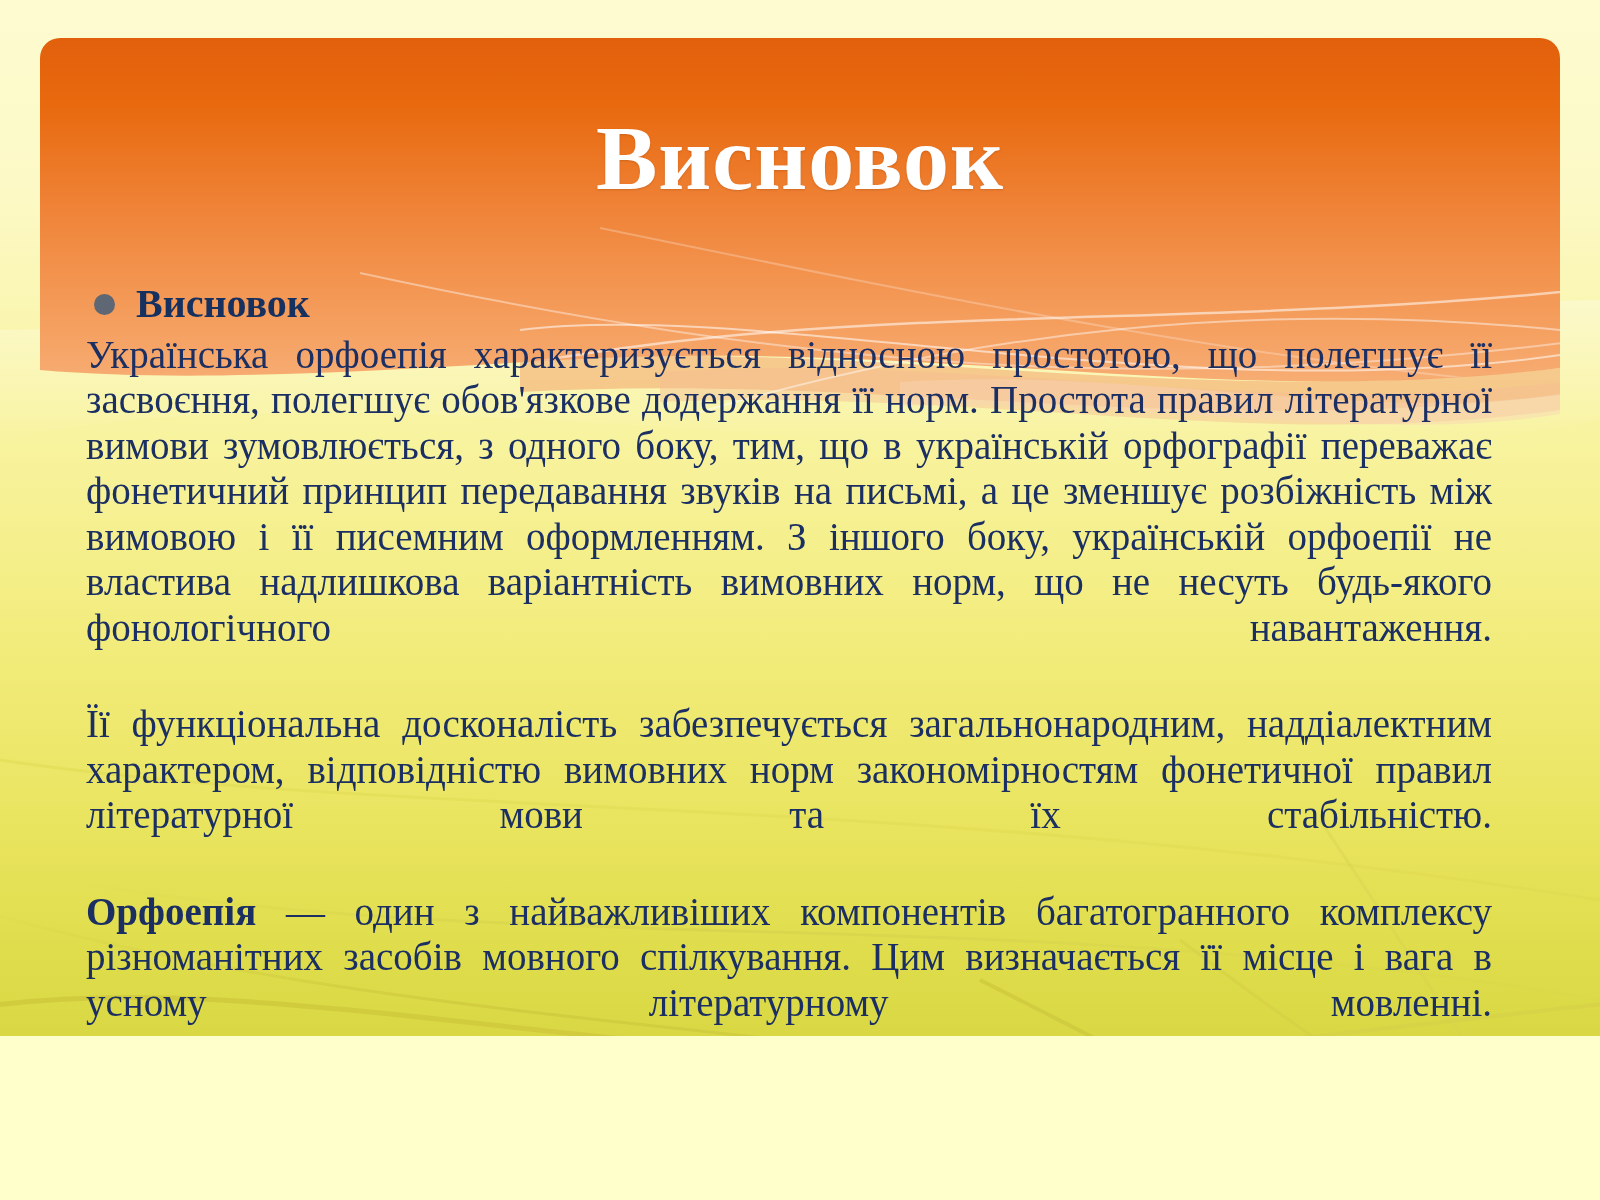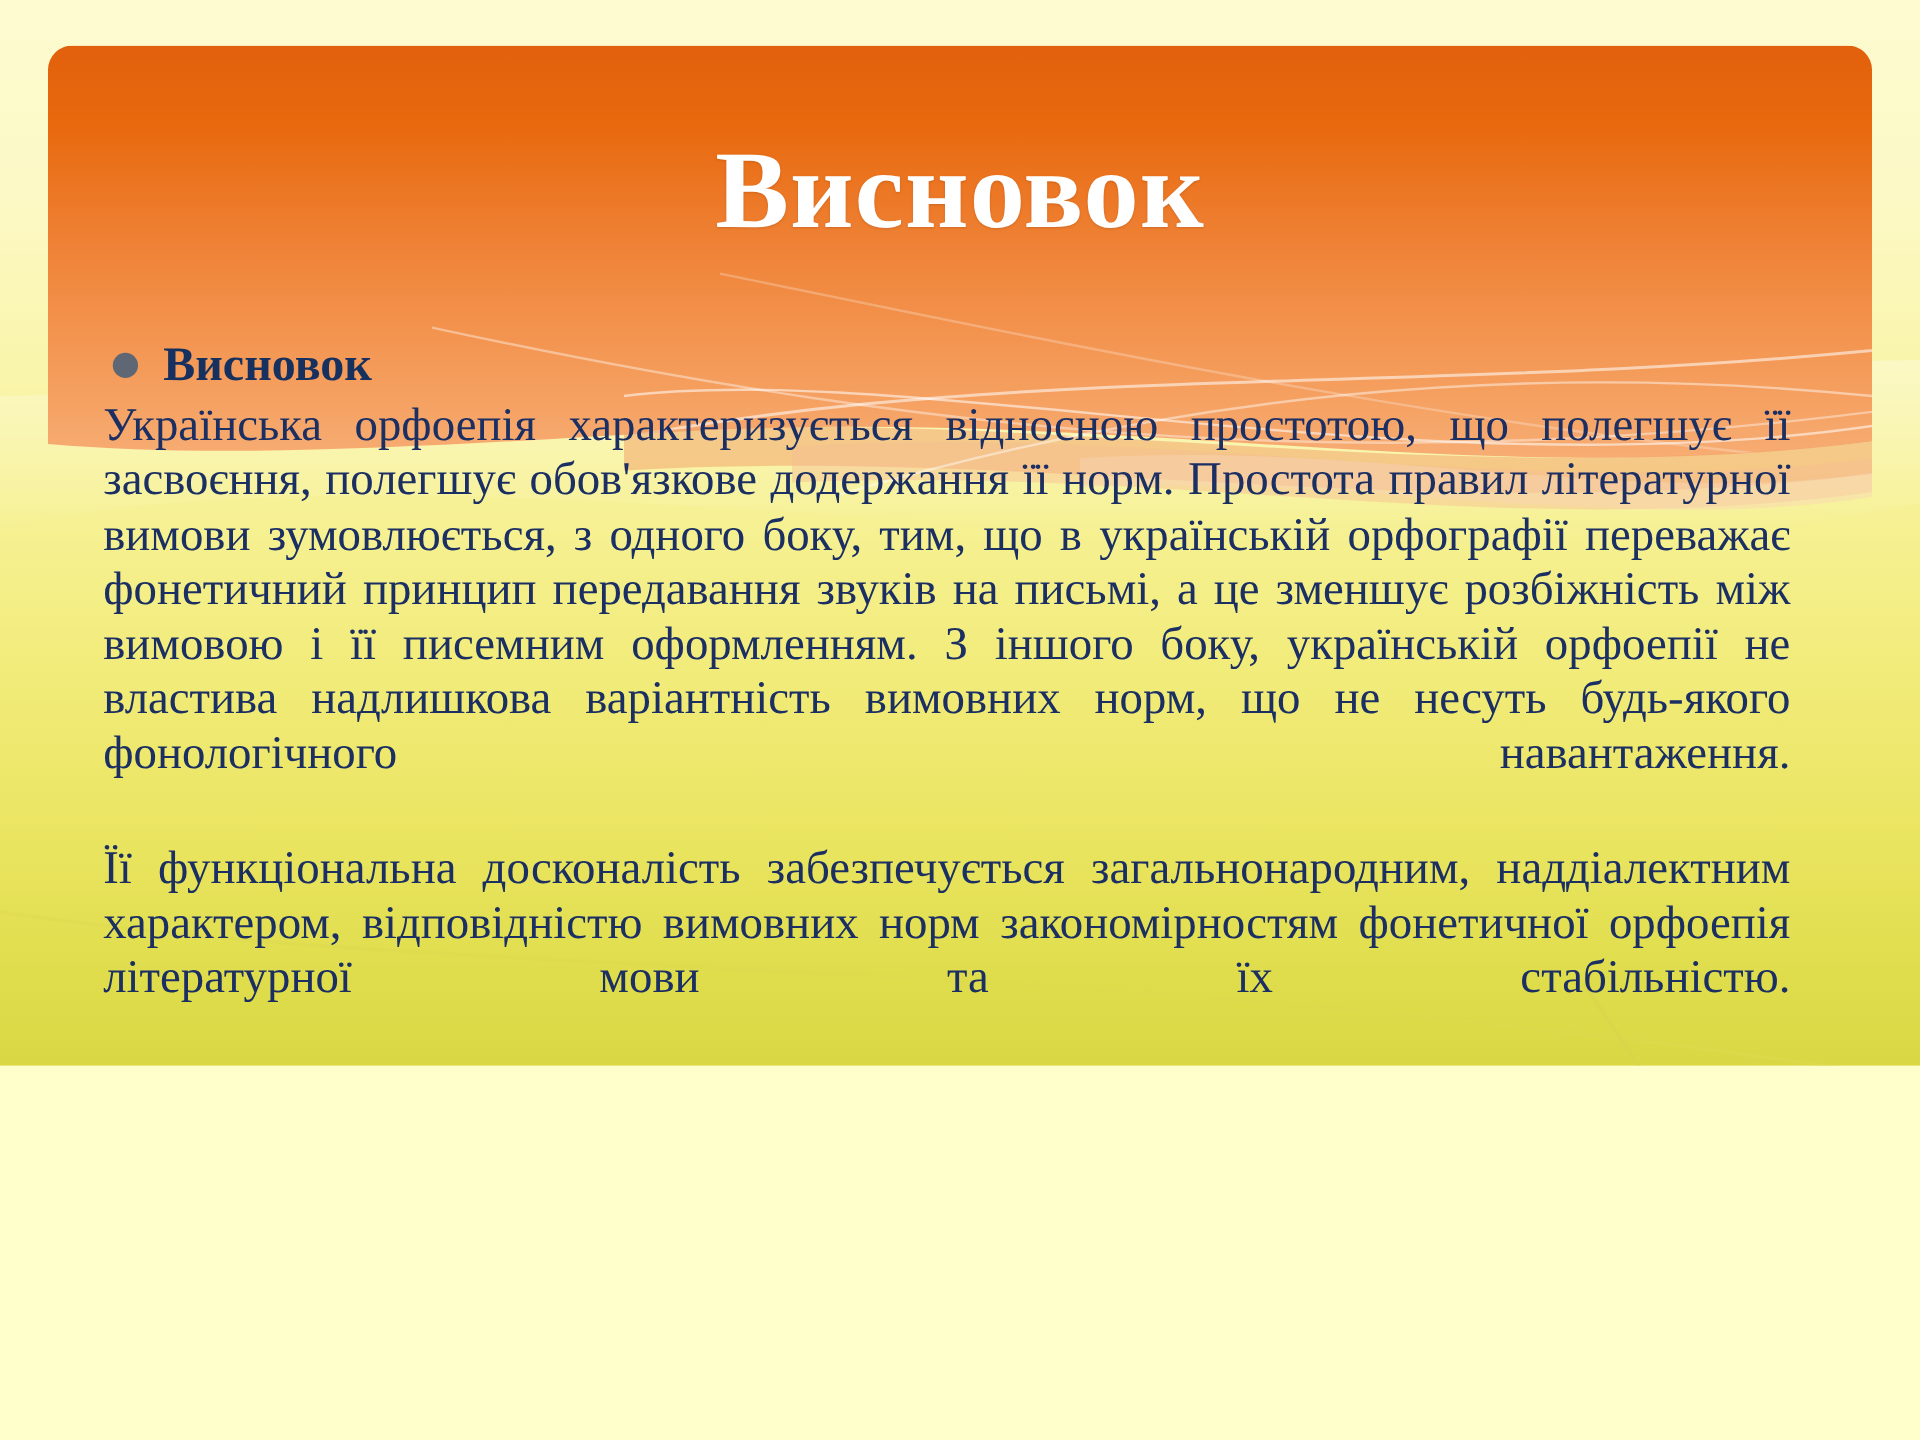--- a/index.html
+++ b/index.html
@@ -11,21 +11,21 @@
     width: 1600px;
     height: 1200px;
     overflow: hidden;
     font-family: "Liberation Serif", "DejaVu Serif", serif;
     background: #ffffcc;
   }
 
   .slide {
     position: relative;
     width: 1600px;
-    height: 888px;
+    height: 1036px;
     overflow: hidden;
     
     background: linear-gradient(to bottom,
         #fdfbd0 0%,
         #fcf9c6 18%,
         #f8f39f 42%,
         #f2ec7c 62%,
         #e9e45e 80%,
         #dedc4a 93%,
         #d9d844 100%);
@@ -195,17 +195,18 @@
 
   <div class="content">
 
     <div class="bullet-row">
       <span class="bullet-dot"></span>
       <span class="bullet-label">Висновок</span>
     </div>
 
     <p class="para">Українська орфоепія характеризується відносною простотою, що полегшує її засвоєння, полегшує обов'язкове додержання її норм. Простота правил літературної вимови зумовлюється, з одного боку, тим, що в українській орфографії переважає фонетичний принцип передавання звуків на письмі, а це зменшує розбіжність між вимовою і її писемним оформленням. З іншого боку, українській орфоепії не властива надлишкова варіантність вимовних норм, що не несуть будь-якого фонологічного навантаження.</p>
 
-    <p class="para">Її функціональна досконалість забезпечується загальнонародним, наддіалектним характером, відповідністю вимовних норм закономірностям фонетичної орфоепія літературної мови та їх стабільністю.</p>
-
+    <p class="para">Її функціональна досконалість забезпечується загальнонародним, наддіалектним характером, відповідністю вимовних норм закономірностям фонетичної правил літературної мови та їх стабільністю.</p>
+
+    <p class="para tight"><b>Орфоепія</b><span> — один з найважливіших компонентів багатогранного комплексу різноманітних засобів мовного спілкування. Цим визначається її місце і вага в усному літературному мовленні.</span></p>
 
   </div>
 </div>
 
 </body></html>

